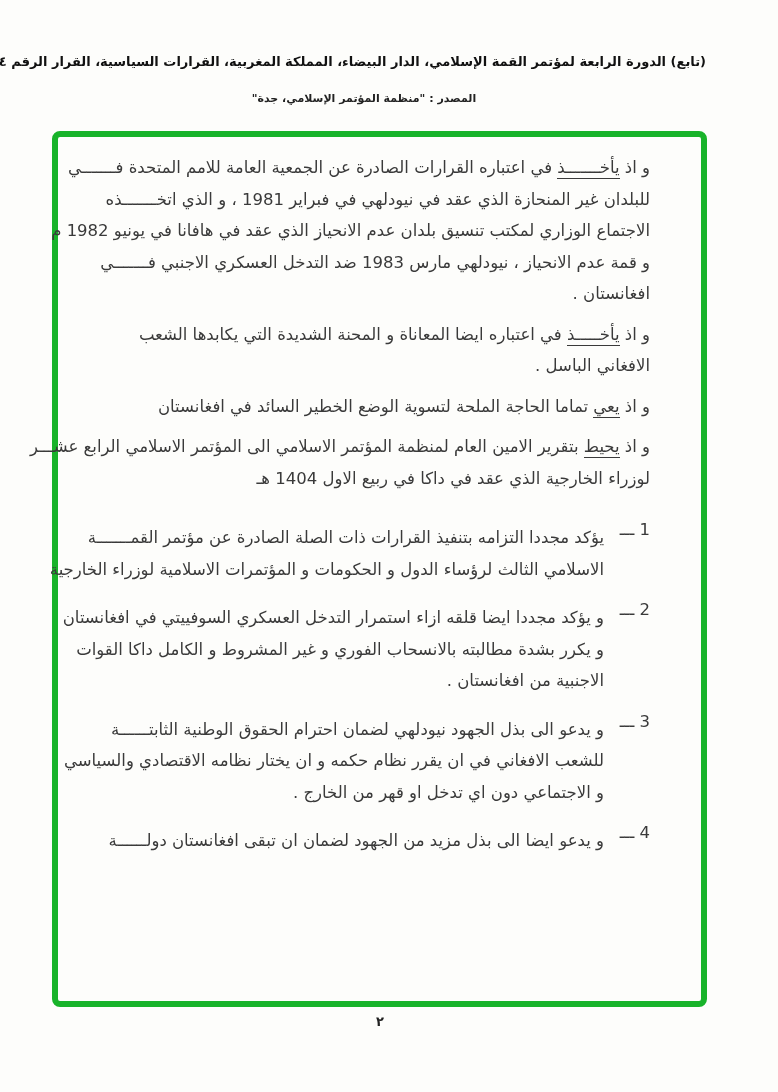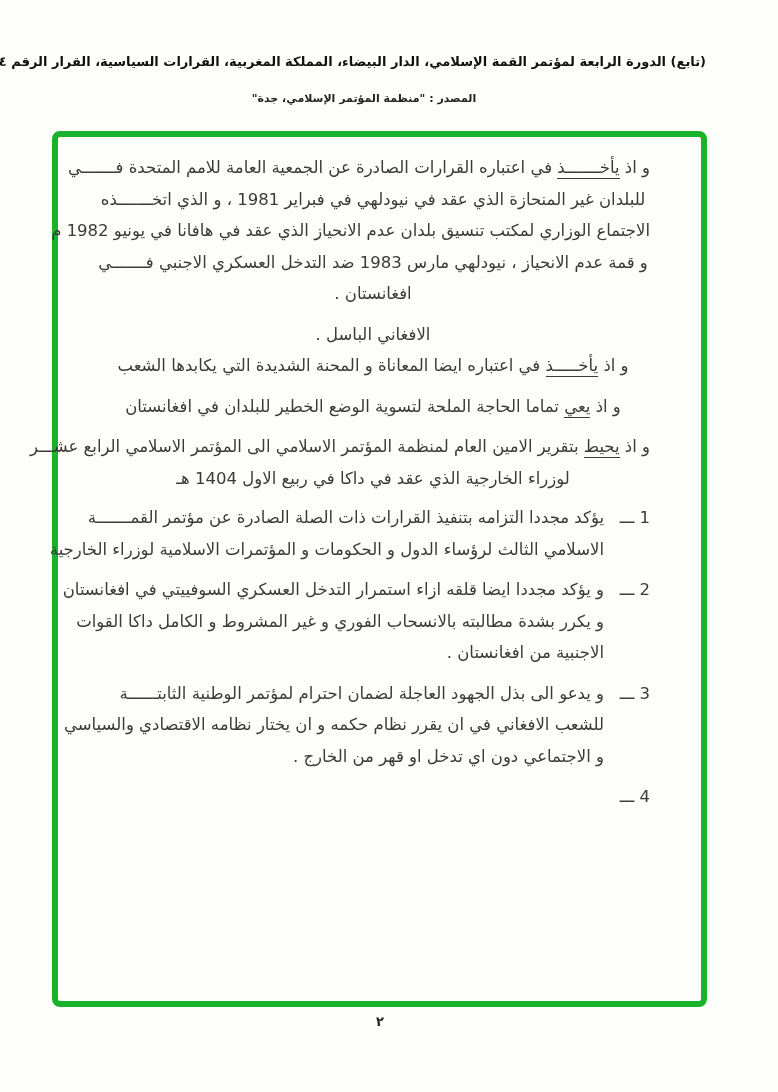--- a/index.html
+++ b/index.html
@@ -23,27 +23,27 @@
   .frame{
     position:absolute;left:52px;top:131px;width:655px;height:876px;
     box-sizing:border-box;border:6px solid #18b32a;border-radius:8px;
     background:transparent;
   }
   .content{
     position:absolute;left:96px;right:128px;top:152px;
     direction:rtl;text-align:right;
     font-size:16.5px;line-height:31.5px;color:#3a3a3a;
   }
-  .para{margin:0 0 9px 0;text-align:center;}
-  .para.tight{margin-bottom:8px;}
+  .para{margin:0 0 9px 0;}
+  .para.tight{margin-bottom:20px;}
   .line{white-space:nowrap;}
   .u{border-bottom:1.5px solid currentColor;padding-bottom:1px;}
   .clause{display:flex;direction:rtl;margin:0 0 9px 0;}
   .clause .marker{width:46px;flex:0 0 46px;white-space:nowrap;}
-  .clause .ctext{flex:1;}
+  .clause .ctext{flex:1;margin-top:8px;}
   .pagenum{
     position:absolute;left:360px;top:1014px;width:40px;
     text-align:center;font-size:13px;font-weight:bold;color:#222;
   }
 </style>
 </head>
 <body>
 
 <div class="hdr">(تابع) الدورة الرابعة لمؤتمر القمة الإسلامي، الدار البيضاء، المملكة المغربية، القرارات السياسية، القرار الرقم ٩/٤-س (ق.أ)</div>
 <div class="src">المصدر :  "منظمة المؤتمر الإسلامي، جدة"</div>
@@ -54,27 +54,27 @@
 
   <div class="para">
     <div class="line"><span>و اذ </span><span class="u">يأخـــــــذ</span><span> في اعتباره القرارات الصادرة عن الجمعية العامة للامم المتحدة فـــــــي</span></div>
     <div class="line">للبلدان غير المنحازة الذي عقد في نيودلهي في فبراير 1981 ، و الذي اتخـــــــذه</div>
     <div class="line">الاجتماع الوزاري لمكتب تنسيق بلدان عدم الانحياز الذي عقد في هافانا في يونيو 1982 م</div>
     <div class="line">و قمة عدم الانحياز ، نيودلهي مارس 1983 ضد التدخل العسكري الاجنبي فـــــــي</div>
     <div class="line">افغانستان .</div>
   </div>
 
   <div class="para">
+    <div class="line"><span>و اذ </span><span class="u">يأخـــــذ</span><span> في اعتباره ايضا المعاناة و المحنة الشديدة التي يكابدها الشعب</span></div>
     <div class="line">الافغاني الباسل .</div>
-    <div class="line"><span>و اذ </span><span class="u">يأخـــــذ</span><span> في اعتباره ايضا المعاناة و المحنة الشديدة التي يكابدها الشعب</span></div>
   </div>
 
 
   <div class="para">
-    <div class="line"><span>و اذ </span><span class="u">يعي</span><span> تماما الحاجة الملحة لتسوية الوضع الخطير للبلدان في افغانستان</span></div>
+    <div class="line"><span>و اذ </span><span class="u">يعي</span><span> تماما الحاجة الملحة لتسوية الوضع الخطير السائد في افغانستان</span></div>
   </div>
 
   <div class="para tight">
     <div class="line"><span>و اذ </span><span class="u">يحيط</span><span> بتقرير الامين العام لمنظمة المؤتمر الاسلامي الى المؤتمر الاسلامي الرابع عشـــر</span></div>
     <div class="line">لوزراء الخارجية الذي عقد في داكا في ربيع الاول 1404 هـ</div>
   </div>
 
   <div class="clause">
     <div class="marker">1 ـــ</div>
     <div class="ctext">
@@ -88,27 +88,28 @@
     <div class="ctext">
       <div class="line">و يؤكد مجددا ايضا قلقه ازاء استمرار التدخل العسكري السوفييتي في افغانستان</div>
       <div class="line">و يكرر بشدة مطالبته بالانسحاب الفوري و غير المشروط و الكامل داكا القوات</div>
       <div class="line">الاجنبية من افغانستان .</div>
     </div>
   </div>
 
   <div class="clause">
     <div class="marker">3 ـــ</div>
     <div class="ctext">
-      <div class="line">و يدعو الى بذل الجهود العاجلة لضمان احترام لمؤتمر الوطنية الثابتــــــة</div>
+      <div class="line">و يدعو الى بذل الجهود نيودلهي لضمان احترام الحقوق الوطنية الثابتــــــة</div>
       <div class="line">للشعب الافغاني في ان يقرر نظام حكمه و ان يختار نظامه الاقتصادي والسياسي</div>
       <div class="line">و الاجتماعي دون اي تدخل او قهر من الخارج .</div>
     </div>
   </div>
 
   <div class="clause">
     <div class="marker">4 ـــ</div>
     <div class="ctext">
+      <div class="line">و يدعو ايضا الى بذل مزيد من الجهود لضمان ان تبقى افغانستان دولــــــة</div>
     </div>
   </div>
 
 </div>
 
 <div class="pagenum">٢</div>
 
 </body></html>

